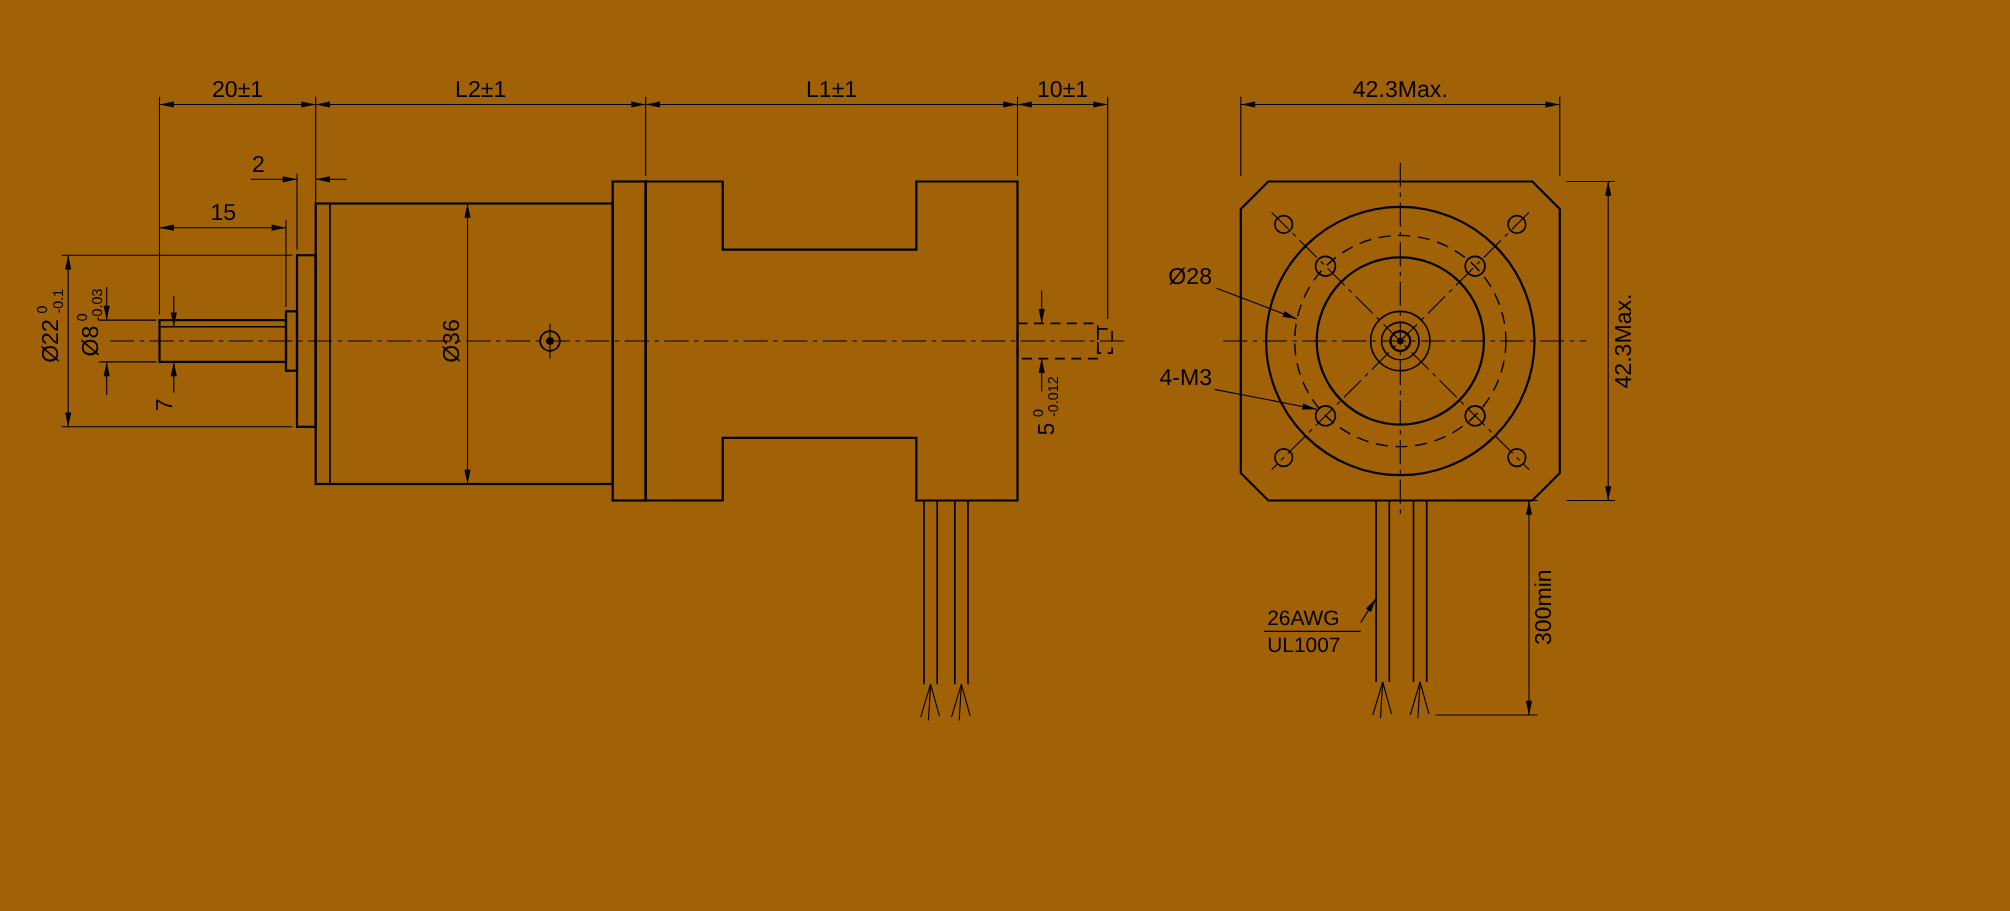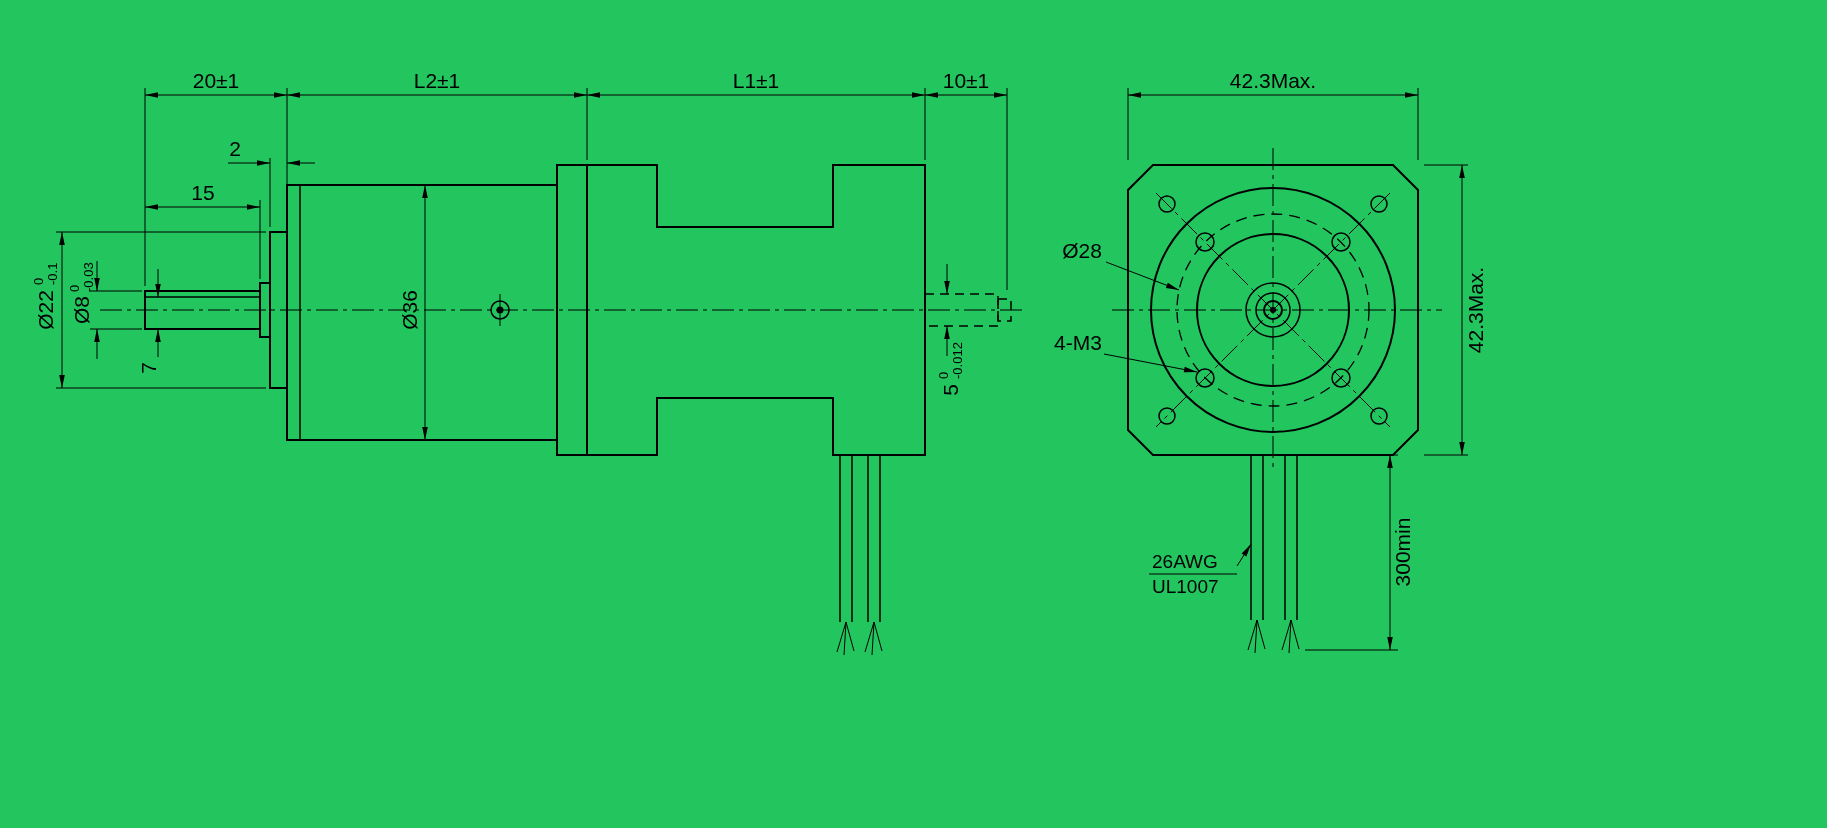--- a/index.html
+++ b/index.html
@@ -1,16 +1,16 @@
 <!DOCTYPE html>
 <html><head>
 <meta charset="utf-8">
 <style>
   html,body{margin:0;padding:0;background:#ffffff;}
-  .canvas{width:1827px;height:828px;background:#22c55e;position:relative;}
+  .canvas{width:1827px;height:828px;background:#a16207;position:relative;}
   svg{display:block;}
   text{
     font-family:"Liberation Sans","DejaVu Sans",sans-serif;
     font-size:21px;
     fill:#000;
   }
   text.tol{font-size:13px;}
   text.spec{font-size:19px;}
   .thick{stroke:#000;stroke-width:2;fill:none;stroke-linejoin:miter;}
   .med{stroke:#000;stroke-width:1.5;fill:none;}

